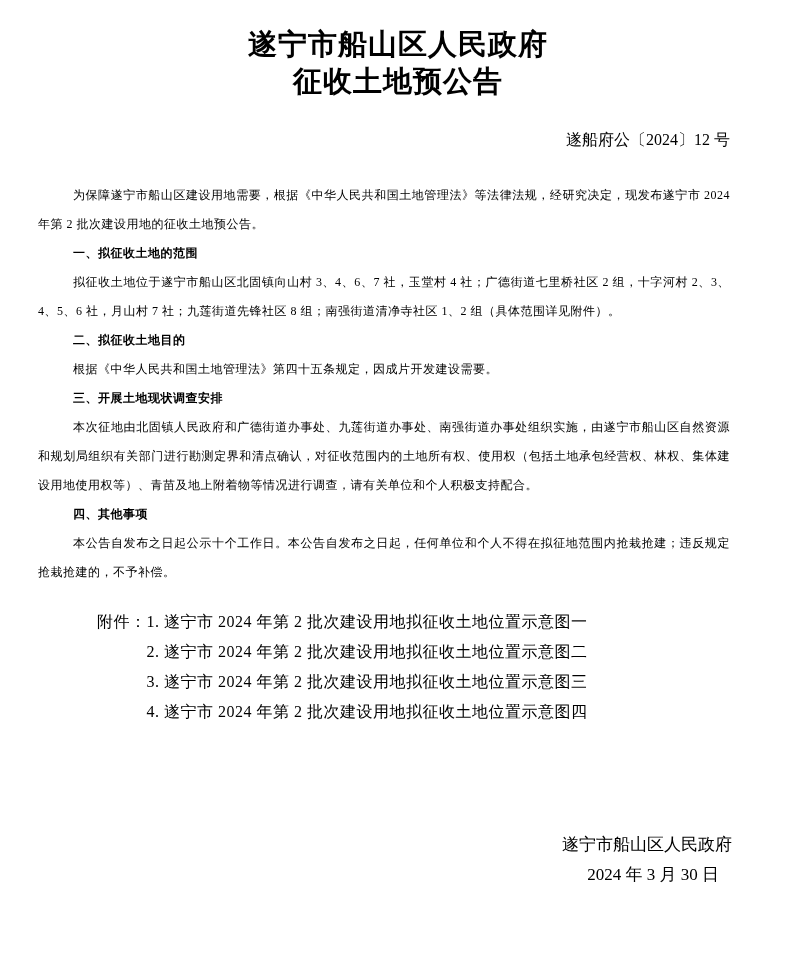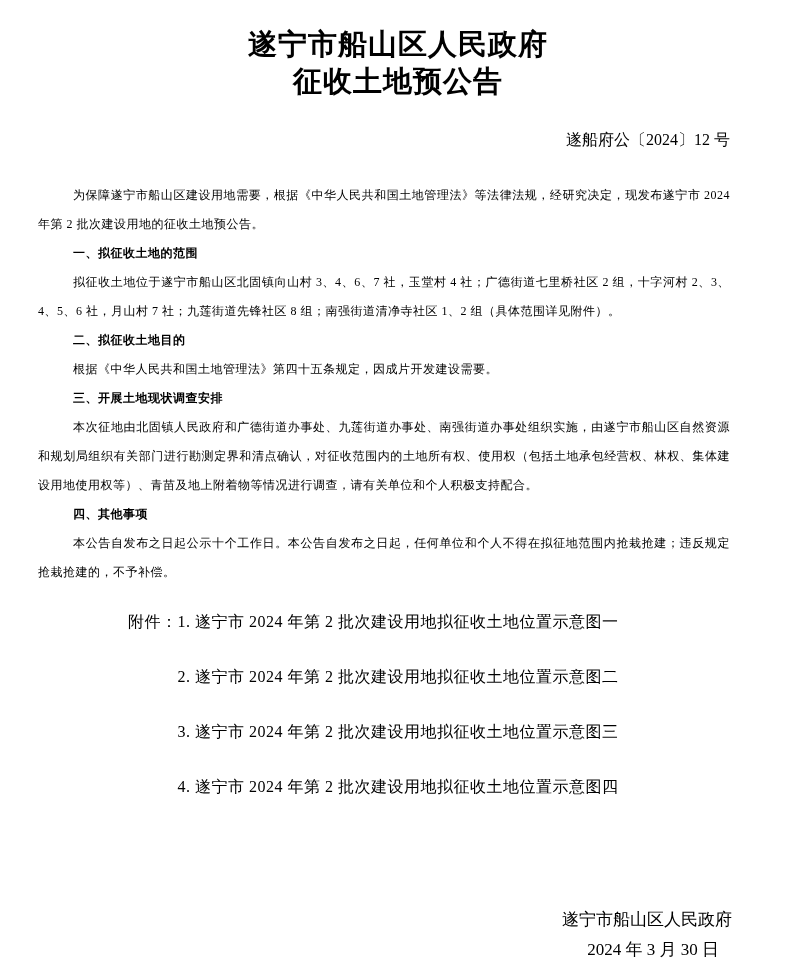--- a/index.html
+++ b/index.html
@@ -58,26 +58,24 @@
     align-items: flex-start;
     margin: 20px 66px 0 38px;
     padding-left: 59px;
     font-size: 16px;
     line-height: 30px;
     letter-spacing: 0.5px;
   }
   .attachments-label {
     flex: none;
     white-space: nowrap;
-    margin-left: 31px;
   }
   .attachment-items {
     display: flex;
     flex-direction: column;
-    gap: 25px;
   }
   .attachment-item {
     white-space: nowrap;
   }
   .signature-block {
     margin-top: 103px;
     font-size: 17px;
     line-height: 30px;
   }
   .signature-name {

